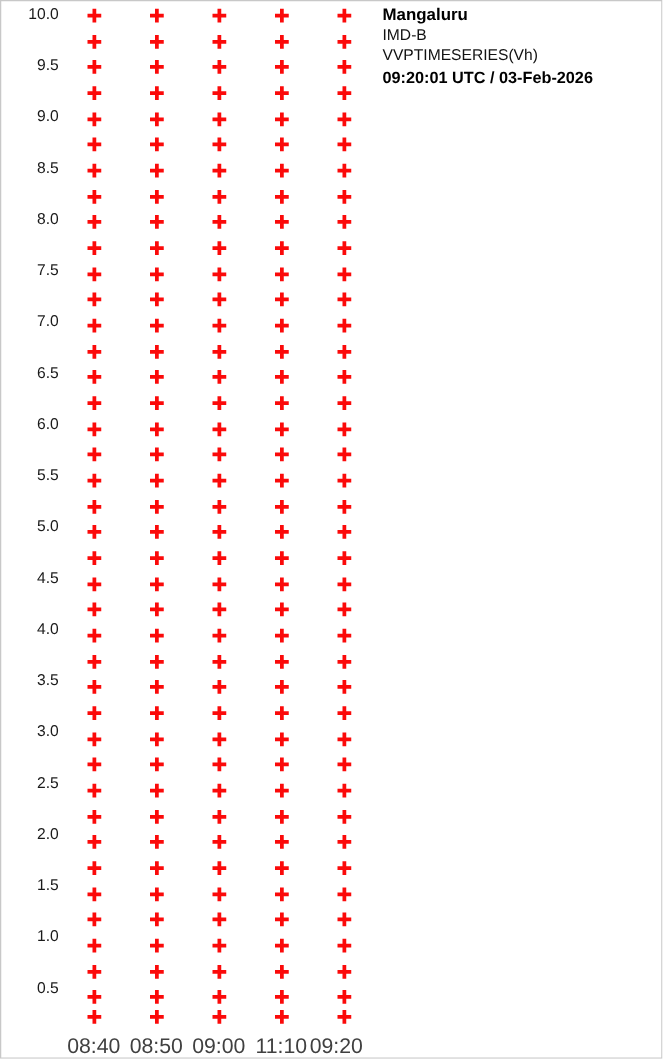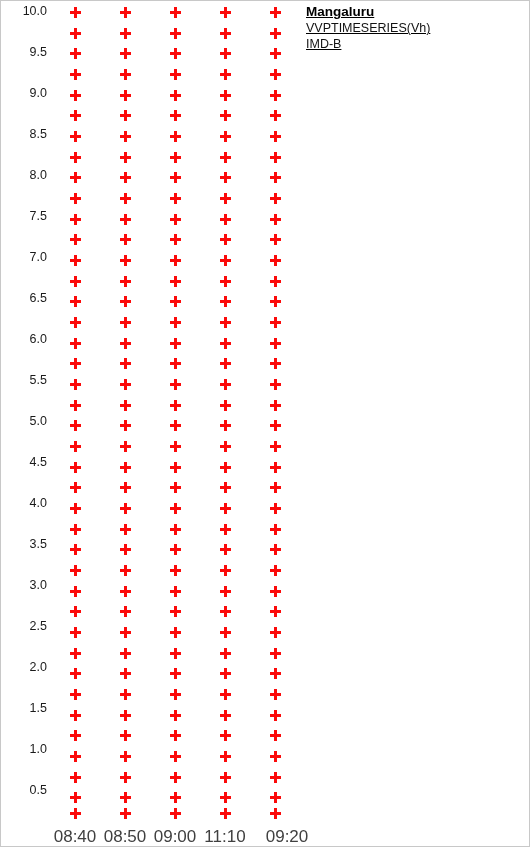--- a/index.html
+++ b/index.html
@@ -82,21 +82,20 @@
     color: #404040;
     line-height: 14px;
     white-space: nowrap;
   }
   
   #info-block {
     position: absolute;
     left: 305px;
     top: 2px;
     width: 220px;
-    text-decoration: underline;
   }
   #info-block .line {
     font-size: 12.5px;
     line-height: 16.3px;
     color: #121212;
     white-space: nowrap;
   }
   #info-block .title {
     font-size: 13.5px;
     font-weight: bold;
@@ -133,21 +132,21 @@
       <div class="ytick" style="top: 584px;">3.0</div>
       <div class="ytick" style="top: 625px;">2.5</div>
       <div class="ytick" style="top: 666px;">2.0</div>
       <div class="ytick" style="top: 707px;">1.5</div>
       <div class="ytick" style="top: 748px;">1.0</div>
       <div class="ytick" style="top: 789px;">0.5</div>
       <div class="xtick" style="left: 74px;">08:40</div>
       <div class="xtick" style="left: 124px;">08:50</div>
       <div class="xtick" style="left: 174px;">09:00</div>
       <div class="xtick" style="left: 224px;">11:10</div>
-      <div class="xtick" style="left: 286px;">09:20</div>
+      <div class="xtick" style="left: 268px;">09:20</div>
       <div class="marker" style="left: 74px; top: 11px; color: rgb(251, 10, 10);"></div>
       <div class="marker" style="left: 74px; top: 32px; color: rgb(251, 10, 10);"></div>
       <div class="marker" style="left: 74px; top: 52px; color: rgb(251, 10, 10);"></div>
       <div class="marker" style="left: 74px; top: 73px; color: rgb(251, 10, 10);"></div>
       <div class="marker" style="left: 74px; top: 94px; color: rgb(251, 10, 10);"></div>
       <div class="marker" style="left: 74px; top: 114px; color: rgb(251, 10, 10);"></div>
       <div class="marker" style="left: 74px; top: 135px; color: rgb(251, 10, 10);"></div>
       <div class="marker" style="left: 74px; top: 156px; color: rgb(251, 10, 10);"></div>
       <div class="marker" style="left: 74px; top: 176px; color: rgb(251, 10, 10);"></div>
       <div class="marker" style="left: 74px; top: 197px; color: rgb(251, 10, 10);"></div>
@@ -338,17 +337,18 @@
       <div class="marker" style="left: 274px; top: 714px; color: rgb(251, 10, 10);"></div>
       <div class="marker" style="left: 274px; top: 734px; color: rgb(251, 10, 10);"></div>
       <div class="marker" style="left: 274px; top: 755px; color: rgb(251, 10, 10);"></div>
       <div class="marker" style="left: 274px; top: 776px; color: rgb(251, 10, 10);"></div>
       <div class="marker" style="left: 274px; top: 796px; color: rgb(251, 10, 10);"></div>
       <div class="marker" style="left: 274px; top: 812px; color: rgb(251, 10, 10);"></div>
     </div>
 
   <div id="info-block">
     <div class="line title">Mangaluru</div>
+    <div class="line">IMD-B</div>
     <div class="line">VVPTIMESERIES(Vh)</div>
-    <div class="line">IMD-B</div>
+    <div class="line stamp">09:20:01 UTC / 03-Feb-2026</div>
   </div>
 
 </div>
 
 </body></html>

